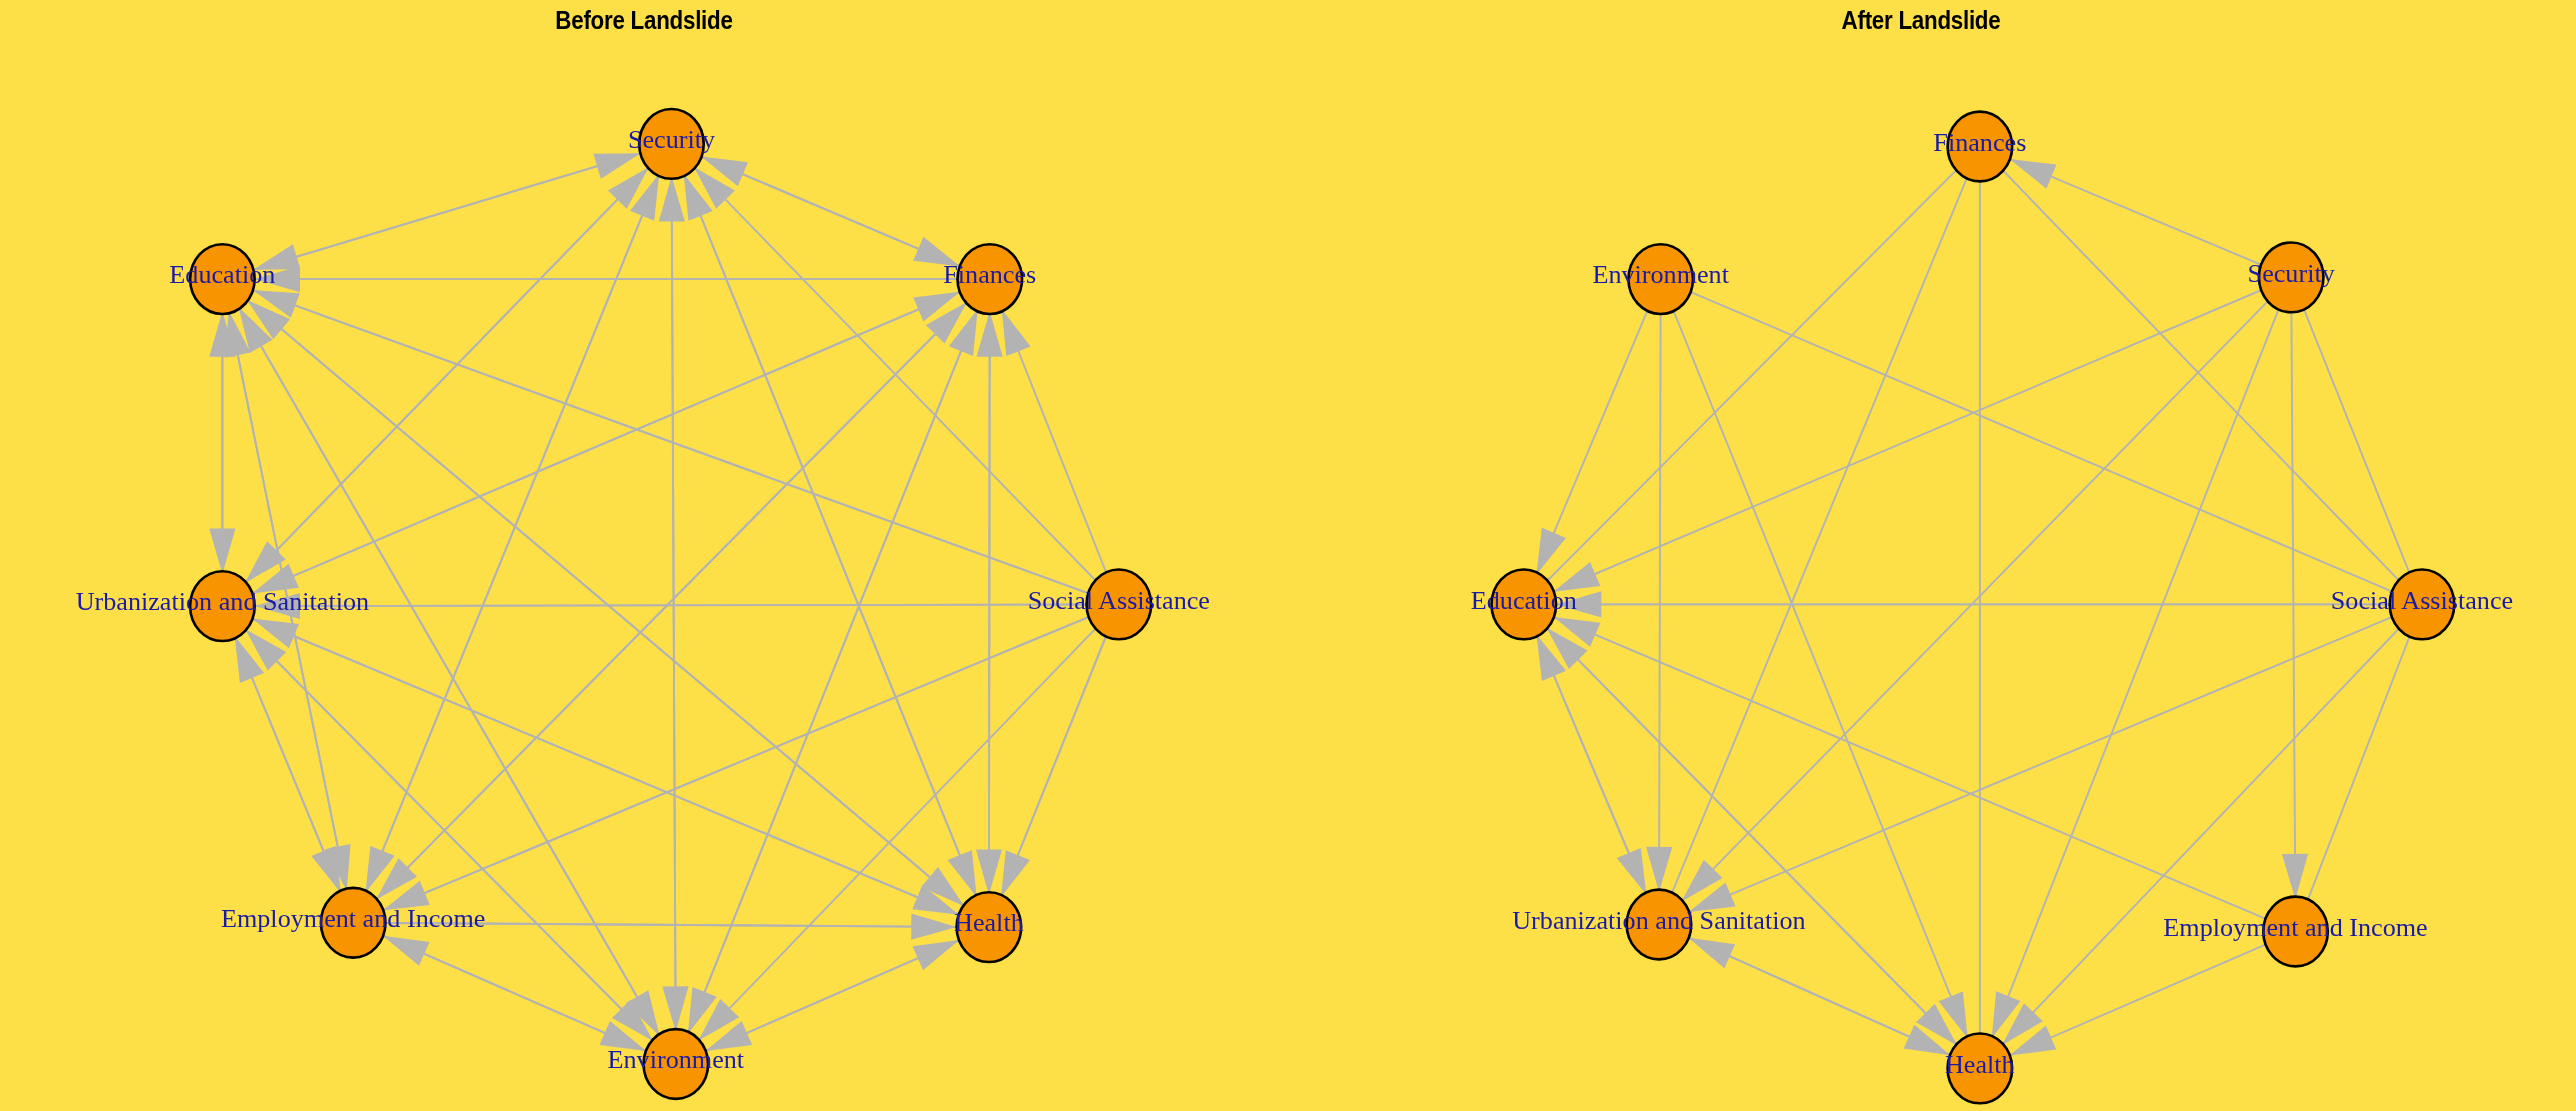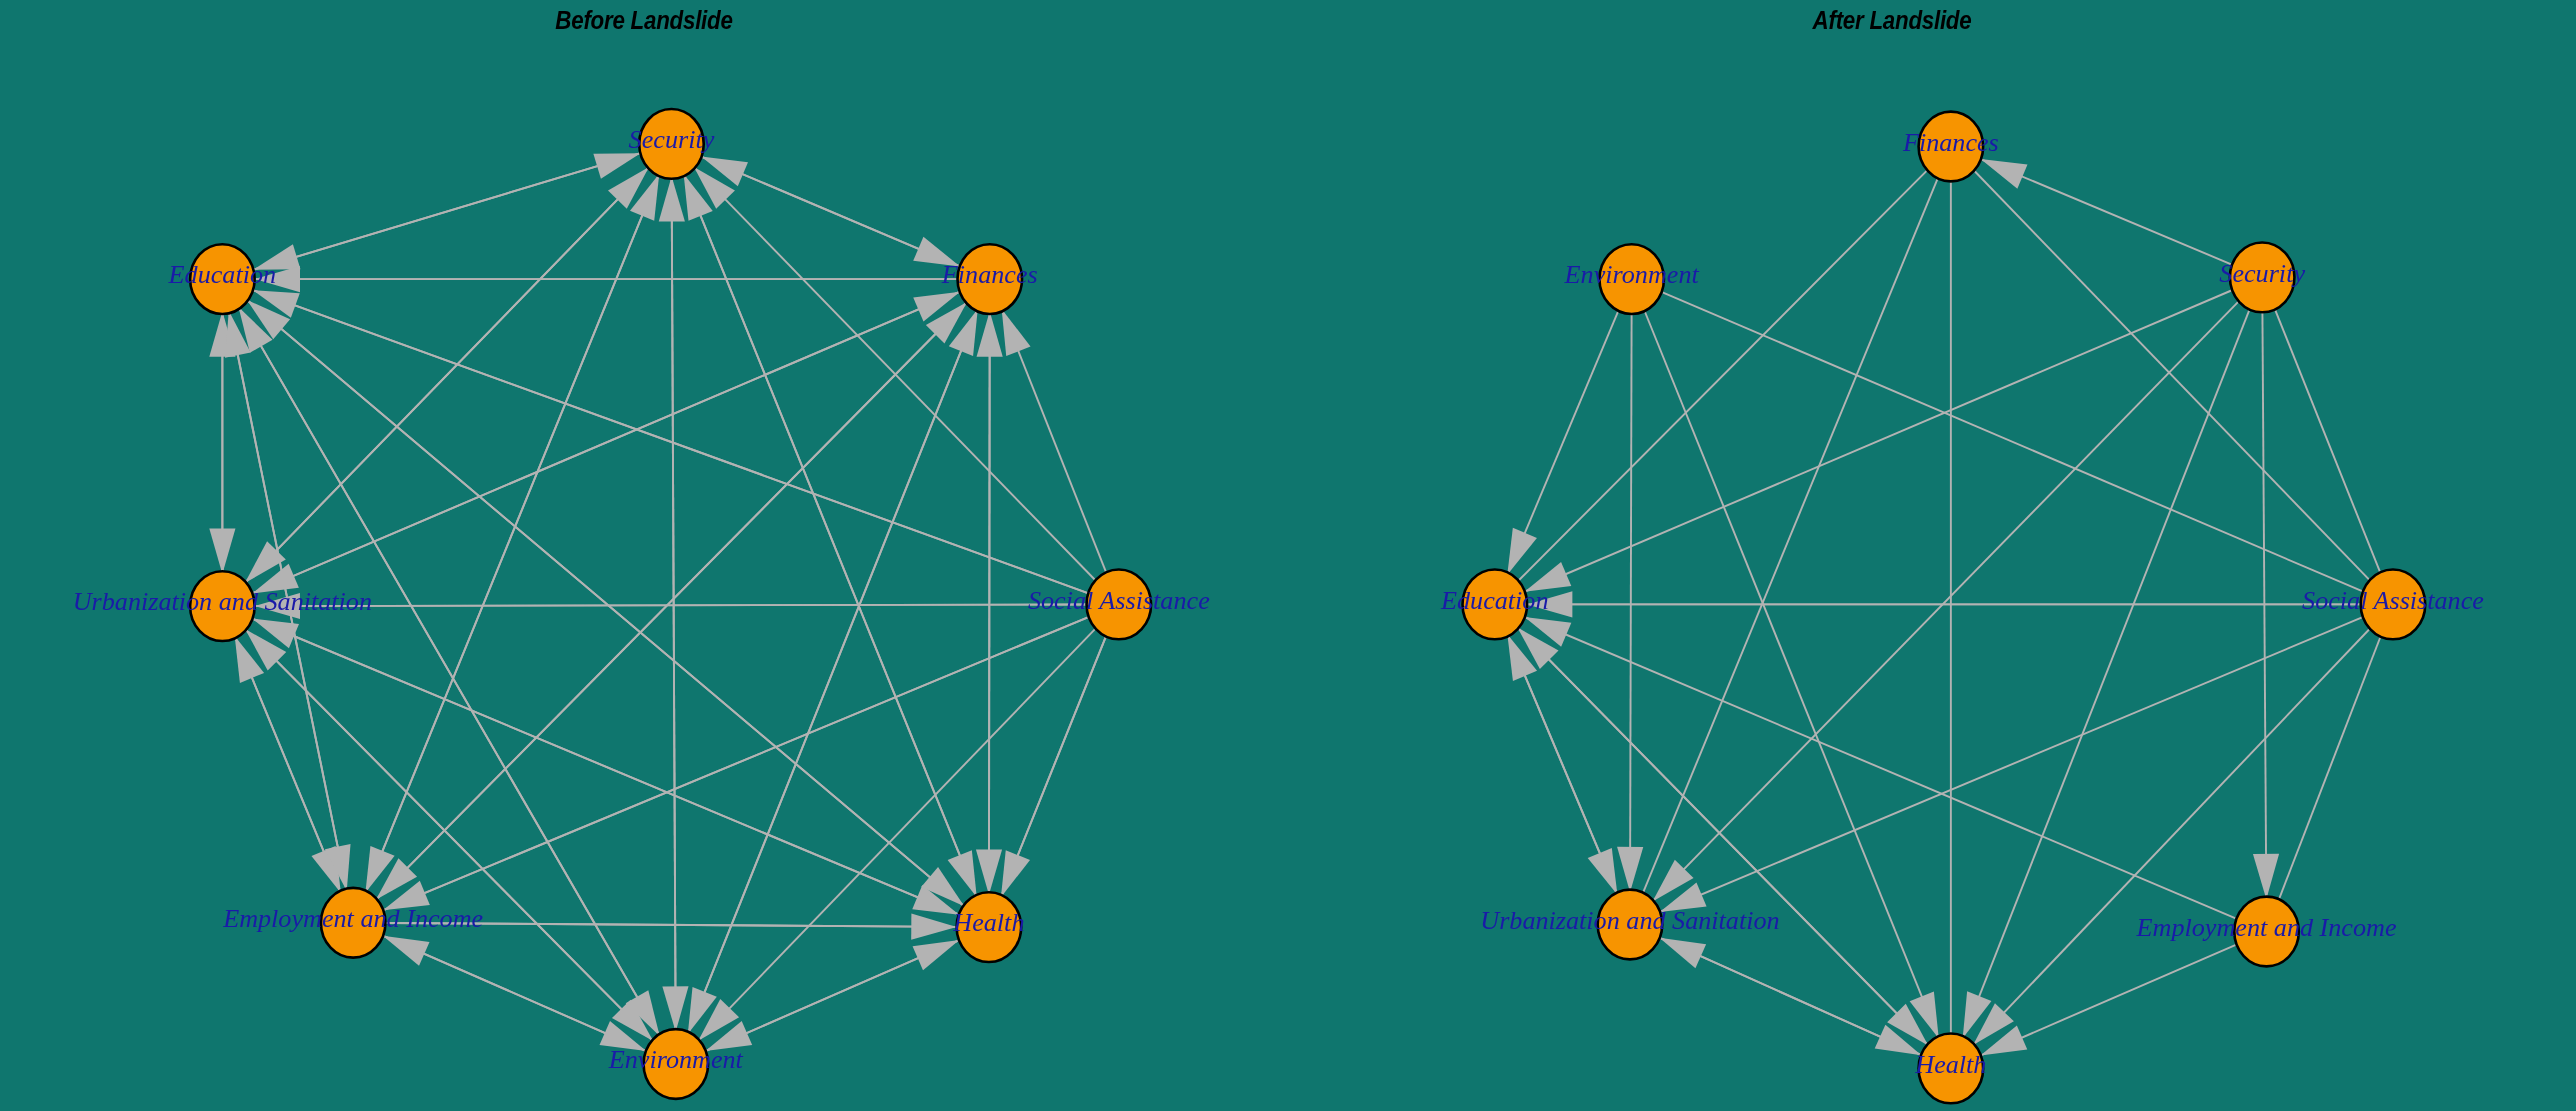--- a/index.html
+++ b/index.html
@@ -4,33 +4,32 @@
 <style>
   html, body {
     margin: 0;
     padding: 0;
     background: #ffffff;
   }
   #page {
     position: relative;
     width: 2576px;
     height: 1112px;
-    background: #0f766e;
+    background: #fde047;
     overflow: hidden;
     font-family: "Liberation Serif", "DejaVu Serif", serif;
-    font-style: italic;
   }
   .panel {
     position: absolute;
     top: 0;
     height: 1112px;
     width: 1288px;
   }
   #panel-before { left: 0; }
-  #panel-after { left: 1248px; }
+  #panel-after { left: 1277px; }
 
   .panel-title {
     position: absolute;
     top: 5.2px;
     left: 0;
     width: 100%;
     text-align: center;
     font-family: "Liberation Sans", "DejaVu Sans", sans-serif;
     font-weight: bold;
     font-size: 26px;

